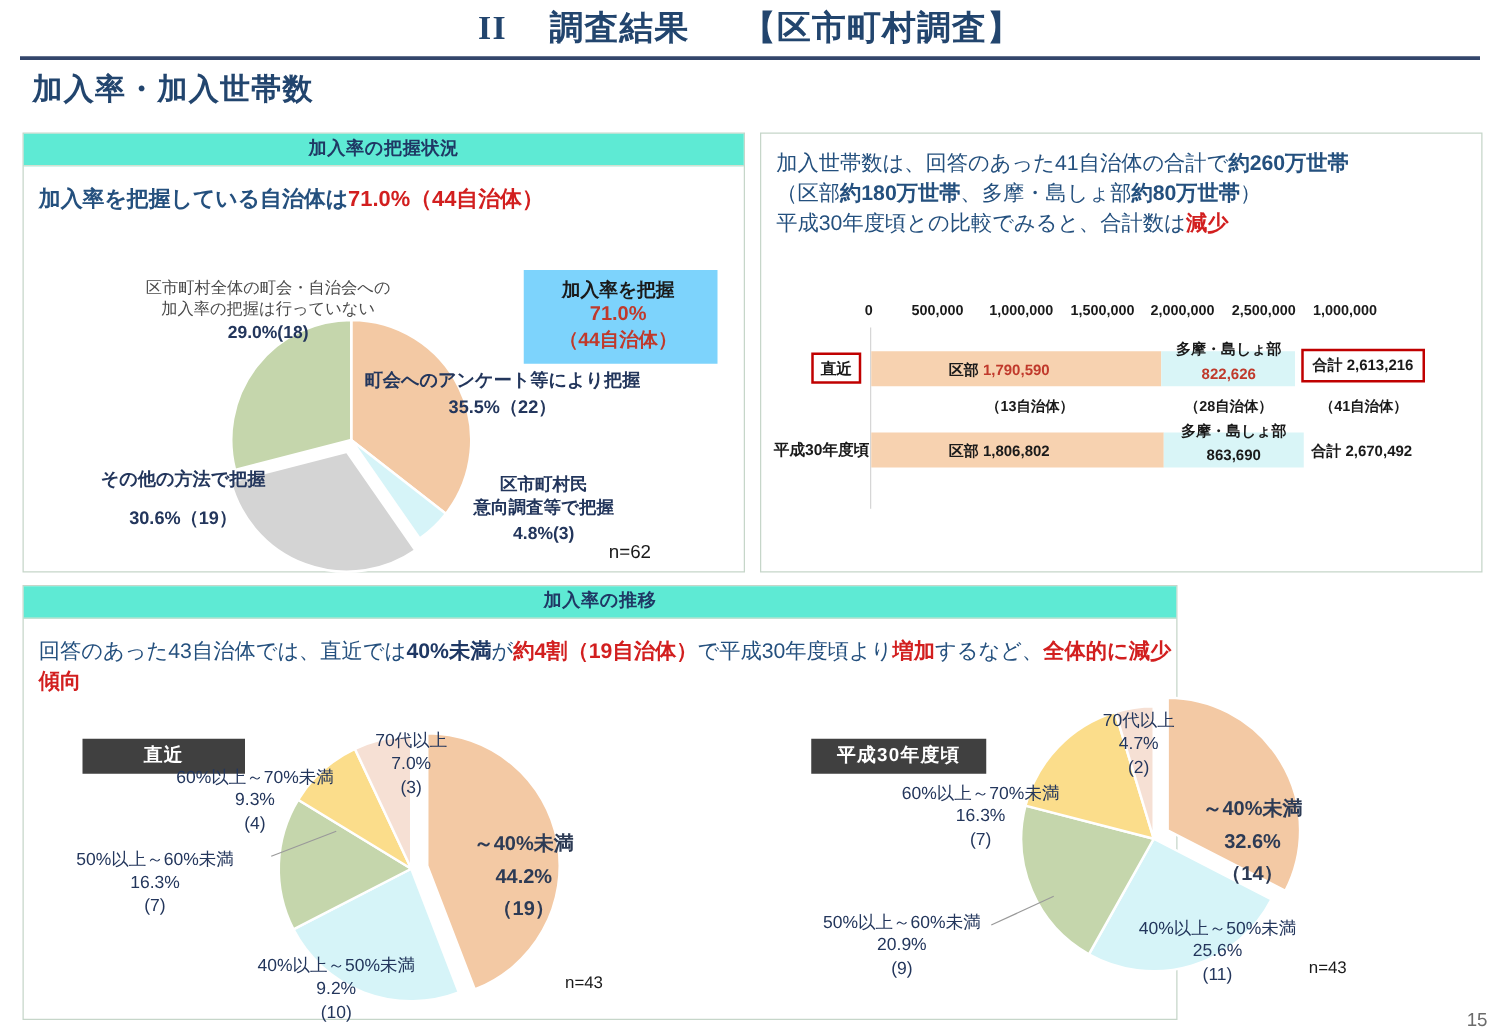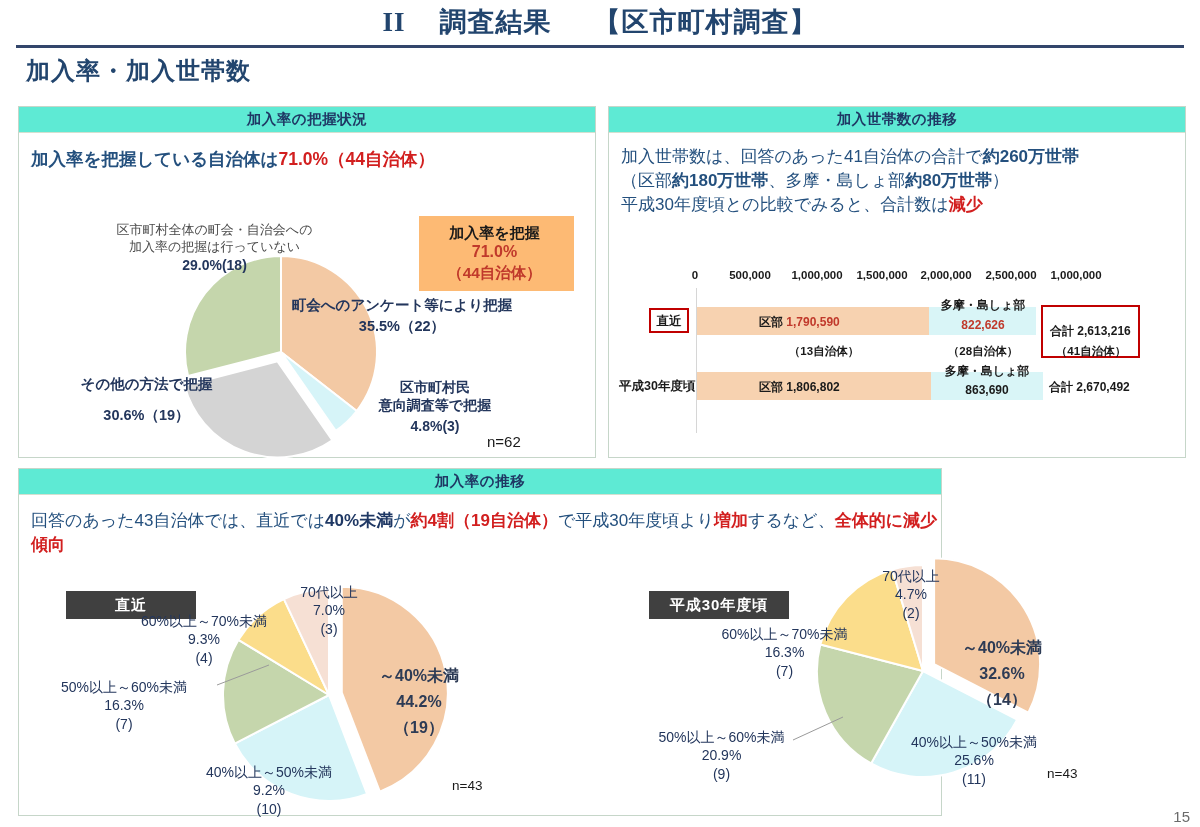--- a/index.html
+++ b/index.html
@@ -45,21 +45,21 @@
   }
   .lead .red{color:#d21f1f;}
   .lead-normal{font-weight:normal;}
 
   
   .lbl{position:absolute;color:#23365c;white-space:nowrap;line-height:1.32;}
   .lbl.c{text-align:center;}
   .thin{color:#4a4a4a;font-weight:normal;}
 
   .callout{
-    position:absolute;background:#fdba74;text-align:center;
+    position:absolute;background:#7dd3fc;text-align:center;
     padding:7px 16px 9px 12px;box-sizing:border-box;line-height:1.28;
   }
   .callout .t1{font-size:15px;font-weight:bold;color:#1a1a1a;}
   .callout .t2{font-size:16px;font-weight:bold;color:#c0392b;}
   .callout .t3{font-size:15.5px;font-weight:bold;color:#c0392b;}
 
   .nlab{position:absolute;font-size:13.5px;color:#1a1a1a;font-weight:normal;}
 
   
   .pie-wrap{position:absolute;}
@@ -151,21 +151,20 @@
         <div>区市町村民</div>
         <div>意向調査等で把握</div>
         <div style="margin-top:2px;">4.8%(3)</div>
       </div>
 
       <div class="nlab" style="left:468px;top:300px;font-size:15px;color:#1a1a1a;">n=62</div>
     </div>
   </div>
 
   <div class="panel" id="panel-right">
-    <div class="panel-head">加入世帯数の推移</div>
     <div class="panel-body">
 
       <div class="lead lead-normal" style="left:12px;top:12px;font-size:17px;color:#24507e;">
         <div>
           <span>加入世帯数は、回答のあった41自治体の合計で</span><span style="font-weight:bold;">約260万世帯</span>
         </div>
         <div>
           <span>（区部</span><span style="font-weight:bold;">約180万世帯</span><span>、多摩・島しょ部</span><span style="font-weight:bold;">約80万世帯</span><span>）</span>
         </div>
         <div>
@@ -190,21 +189,21 @@
         <div class="bar bar-orange" style="left:88px;top:174px;width:232px;height:28px;"></div>
         <div class="bar bar-cyan" style="left:320px;top:174px;width:107px;height:28px;"></div>
 
         <div class="bar-txt" style="left:150px;top:181px;">
           <span>区部</span>
           <span class="val-red">1,790,590</span>
         </div>
         <div class="bar-txt c" style="left:320px;top:164px;width:108px;text-align:center;">多摩・島しょ部</div>
         <div class="bar-txt c val-red" style="left:320px;top:185px;width:108px;text-align:center;color:#c0392b;">822,626</div>
 
-        <div class="bar-txt boxed-red" style="left:432px;top:172px;padding:16px 7px;">
+        <div class="bar-txt boxed-red" style="left:432px;top:172px;padding:3px 7px;">
           <span>合計</span>
           <span>2,613,216</span>
         </div>
 
         <div class="count-lab" style="left:160px;top:211px;width:110px;">（13自治体）</div>
         <div class="count-lab" style="left:320px;top:211px;width:108px;">（28自治体）</div>
         <div class="count-lab" style="left:432px;top:211px;width:100px;">（41自治体）</div>
 
         <div class="row-key" style="left:10px;top:245px;width:76px;">平成30年度頃</div>
 

